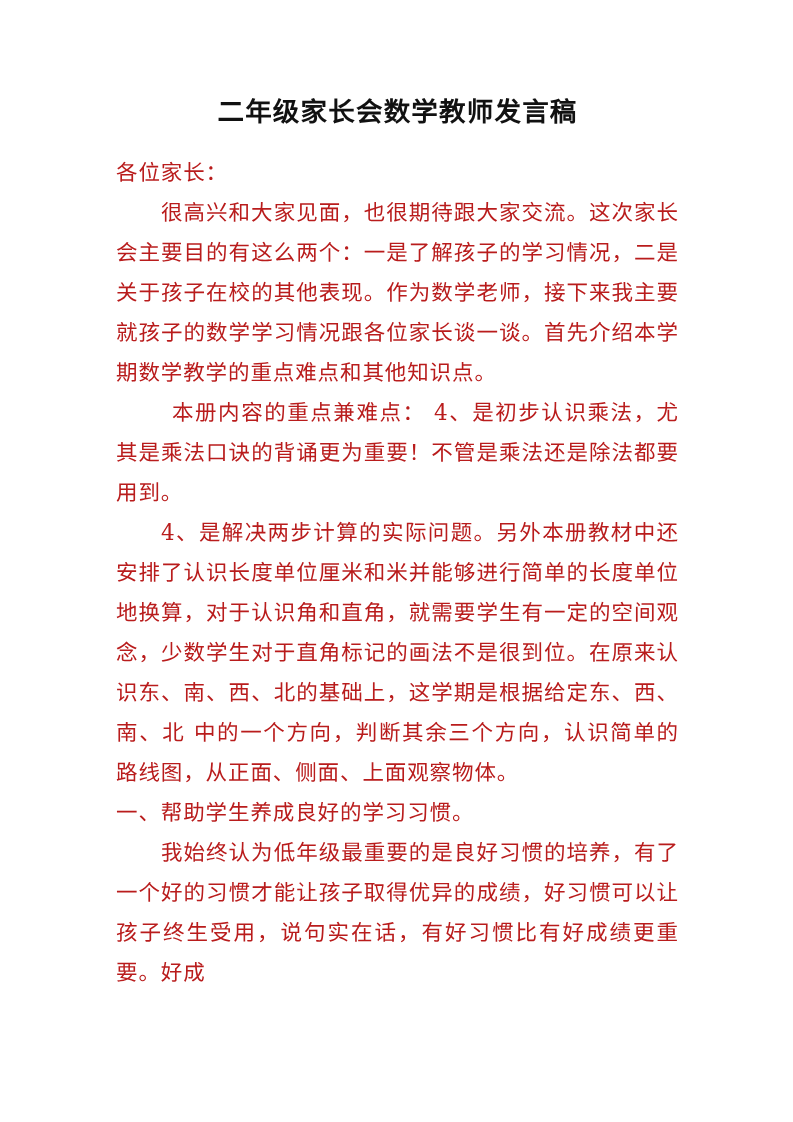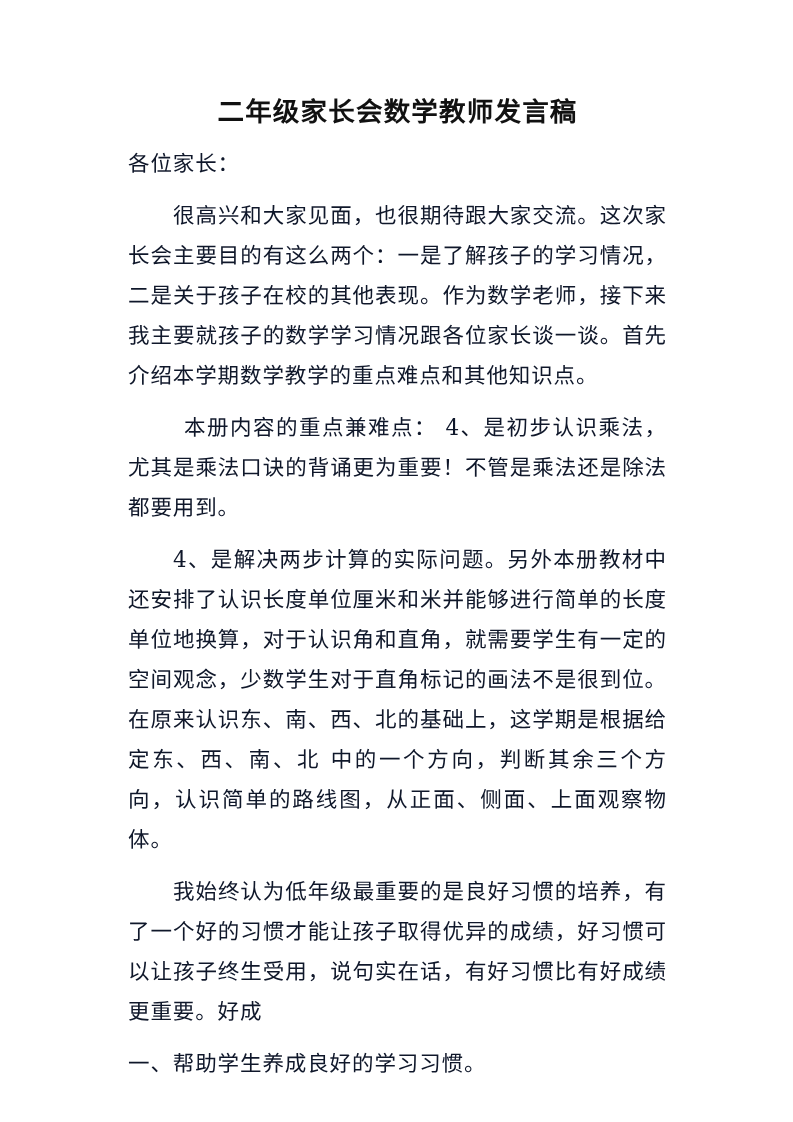--- a/index.html
+++ b/index.html
@@ -27,34 +27,34 @@
   }
 
   .doc-title {
     font-family: "DejaVu Serif", "Liberation Serif", serif;
     font-size: 26.5px;
     font-weight: bold;
     color: #111111;
     text-align: center;
     letter-spacing: 1.2px;
     line-height: 40px;
-    margin: 0 0 12px 0;
+    margin: 0 0 21px 0;
     white-space: pre;
   }
 
   .para {
     font-family: "DejaVu Serif", "Liberation Serif", serif;
     font-size: 21.5px;
     font-weight: normal;
-    color: #0f172a;
+    color: #b91c1c;
     line-height: 40px;
     letter-spacing: 0.9px;
     text-align: justify;
     text-justify: inter-ideograph;
-    margin: 12px;
+    margin: 0;
     white-space: pre-wrap;
     word-break: break-all;
   }
 
   .para.indent-0 {
     text-indent: 0;
   }
 
   .para.indent-2 {
     text-indent: 45px;
@@ -73,18 +73,18 @@
     <h1 class="doc-title">二年级家长会数学教师发言稿</h1>
 
     <p class="para indent-0">各位家长：</p>
 
     <p class="para indent-2">很高兴和大家见面，也很期待跟大家交流。这次家长会主要目的有这么两个：一是了解孩子的学习情况，二是关于孩子在校的其他表现。作为数学老师，接下来我主要就孩子的数学学习情况跟各位家长谈一谈。首先介绍本学期数学教学的重点难点和其他知识点。</p>
 
     <p class="para indent-2plus">本册内容的重点兼难点： 4、是初步认识乘法，尤其是乘法口诀的背诵更为重要！不管是乘法还是除法都要用到。</p>
 
     <p class="para indent-2">4、是解决两步计算的实际问题。另外本册教材中还安排了认识长度单位厘米和米并能够进行简单的长度单位地换算，对于认识角和直角，就需要学生有一定的空间观念，少数学生对于直角标记的画法不是很到位。在原来认识东、南、西、北的基础上，这学期是根据给定东、西、南、北 中的一个方向，判断其余三个方向，认识简单的路线图，从正面、侧面、上面观察物体。</p>
 
+    <p class="para indent-0">一、帮助学生养成良好的学习习惯。</p>
+
     <p class="para indent-2">我始终认为低年级最重要的是良好习惯的培养，有了一个好的习惯才能让孩子取得优异的成绩，好习惯可以让孩子终生受用，说句实在话，有好习惯比有好成绩更重要。好成</p>
-
-    <p class="para indent-0">一、帮助学生养成良好的学习习惯。</p>
 
   </div>
 </div>
 
 </body></html>

